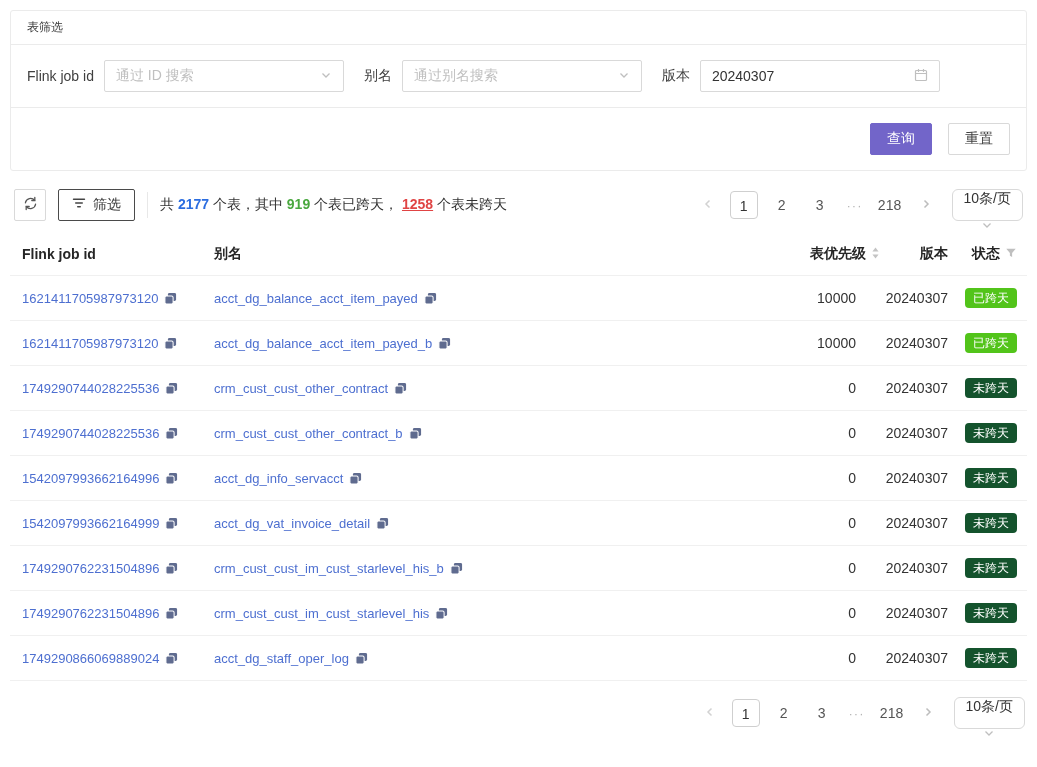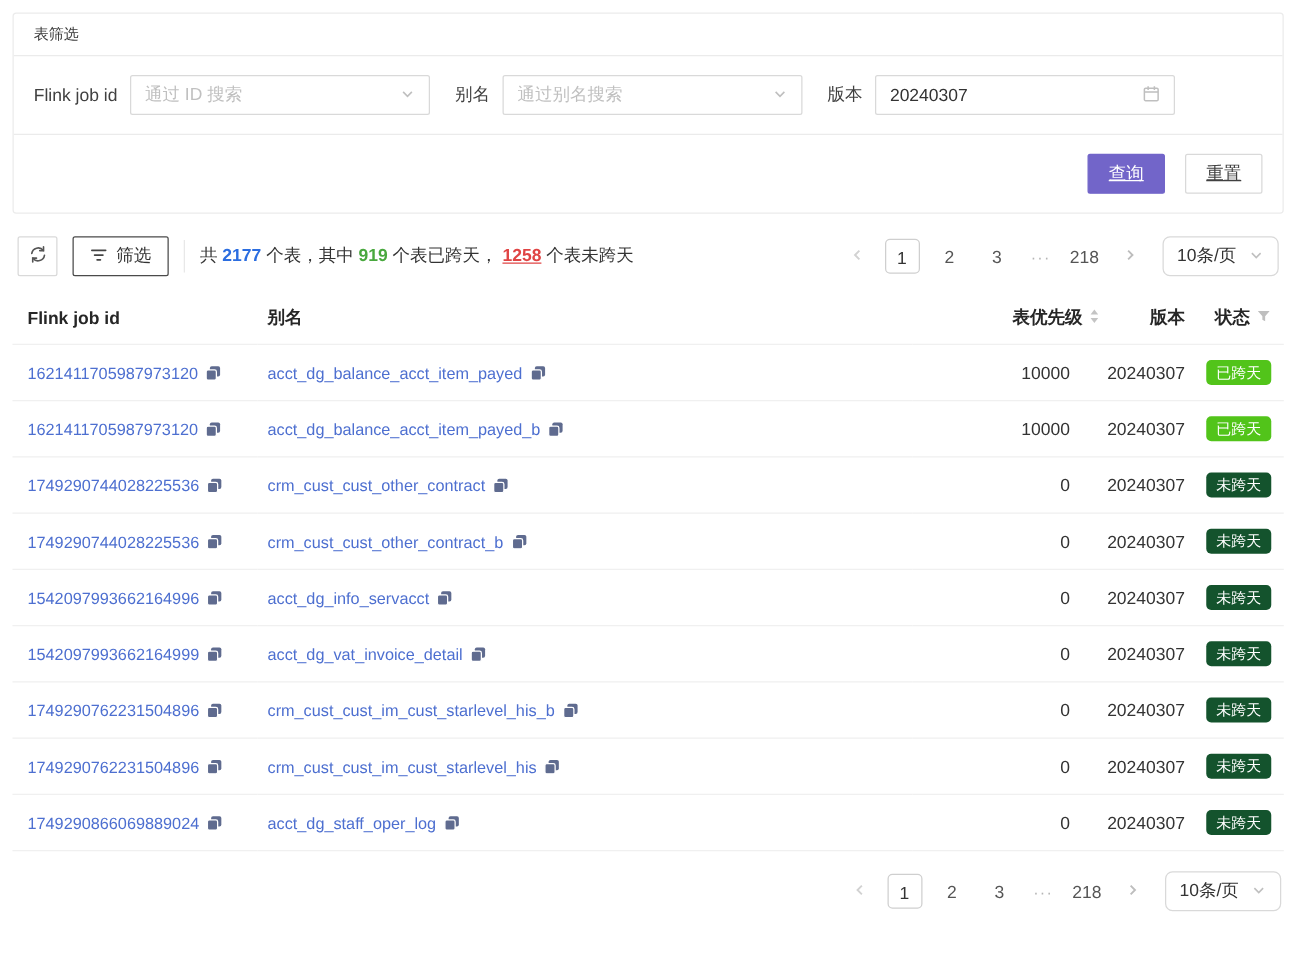--- a/index.html
+++ b/index.html
@@ -26,55 +26,54 @@
   .select .placeholder { color: #c0c0c0; font-size: 14px; text-align: right; }
   .select .value { color: #333; font-size: 14px; }
   .card-actions {
     border-top: 1px solid #ebebeb; padding: 15px 16px;
     display: flex; justify-content: flex-end; gap: 16px;
   }
   .btn {
     height: 32px; padding: 0 16px; border-radius: 2px; border: 1px solid #d9d9d9;
     background: #fff; font-size: 14px; color: #404040; cursor: pointer;
     font-family: inherit;
-    text-decoration: underline;
   }
   .btn.primary { background: #7265c9; border-color: #7265c9; color: #fff; }
 
   
   .toolbar { margin-top: 18px; display: flex; align-items: center; gap: 12px; padding: 0 4px; }
   .icon-btn {
     width: 32px; height: 32px; border: 1px solid #d9d9d9; border-radius: 2px;
     background: #fff; display: flex; align-items: center; justify-content: center; cursor: pointer;
   }
   .filter-btn {
     height: 32px; padding: 0 13px; border: 1px solid #4a4a4a; border-radius: 2px;
     background: #fff; display: flex; align-items: center; gap: 7px;
-    font-size: 14px; color: #333; cursor: pointer; font-family: Liberation Sans, sans-serif;
+    font-size: 14px; color: #333; cursor: pointer; font-family: Liberation Serif, serif;
   }
   .v-divider { width: 1px; height: 26px; background: #e8e8e8; }
   .summary { font-size: 14px; color: #333; white-space: nowrap; }
   .summary .c-blue  { color: #2b6de0; font-weight: 700; }
   .summary .c-green { color: #49a83e; font-weight: 700; }
   .summary .c-red   { color: #e04444; font-weight: 700; text-decoration: underline; }
   .toolbar .spacer { flex: 1; }
 
   
   .pagination { display: flex; align-items: center; gap: 10px; }
   .pg-arrow { width: 24px; height: 28px; display: flex; align-items: center; justify-content: center; cursor: pointer; }
   .pg-item {
     min-width: 28px; height: 28px; line-height: 28px; text-align: center;
     font-size: 14px; color: #555; cursor: pointer; border-radius: 4px;
   }
   .pg-item.active { border: 1px solid #cfcfcf; color: #333; background: #fff; }
   .pg-ellipsis { color: #b5b5b5; font-size: 13px; letter-spacing: 1px; min-width: 22px; text-align: center; }
   .size-select {
     height: 32px; border: 1px solid #d9d9d9; border-radius: 6px; background: #fff;
     display: flex; align-items: center; gap: 10px; padding: 0 11px;
-    font-size: 14px; color: #333; cursor: pointer; margin-left: 4px;
+    font-size: 14px; color: #333; cursor: pointer; margin-left: 4px; flex-direction: column;
   }
 
   
   table { width: 100%; border-collapse: collapse; table-layout: fixed; margin-top: 12px; }
   th, td { border-bottom: 1px solid #f0f0f0; font-size: 14px; vertical-align: middle; }
   th { font-weight: 700; color: #262626; }
   .c1 { width: 196px; text-align: left;  padding: 12px 8px 12px 12px; }
   .c2 { text-align: left;  padding: 12px 8px; }
   .c3 { width: 150px; text-align: right; padding: 12px 24px 12px 4px; }
   th.c3 { padding-right: 0; }

